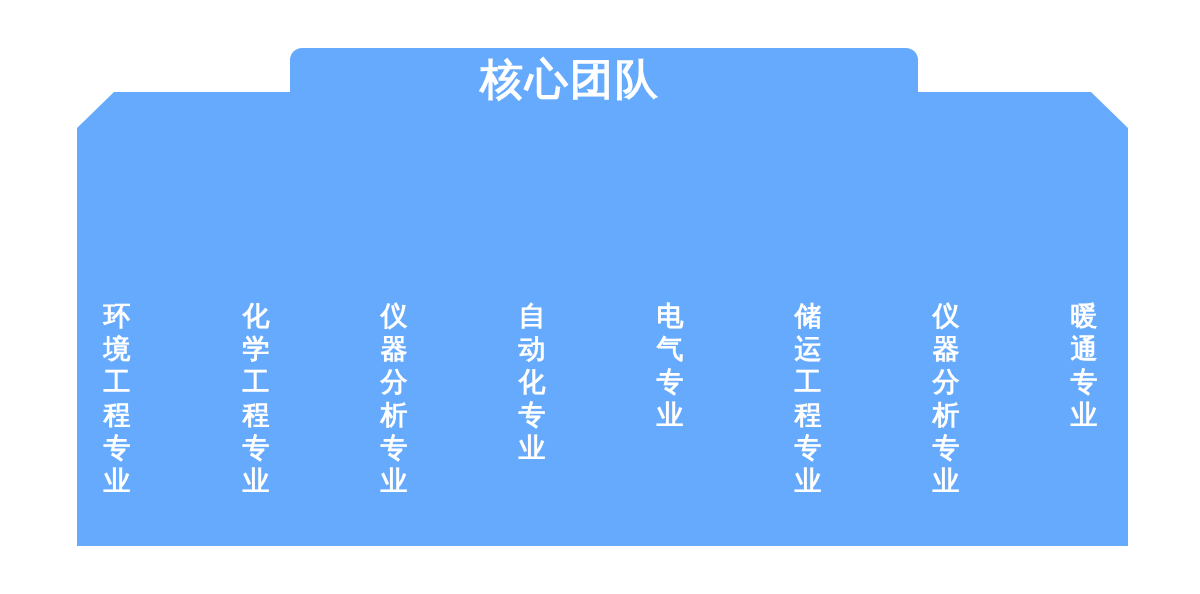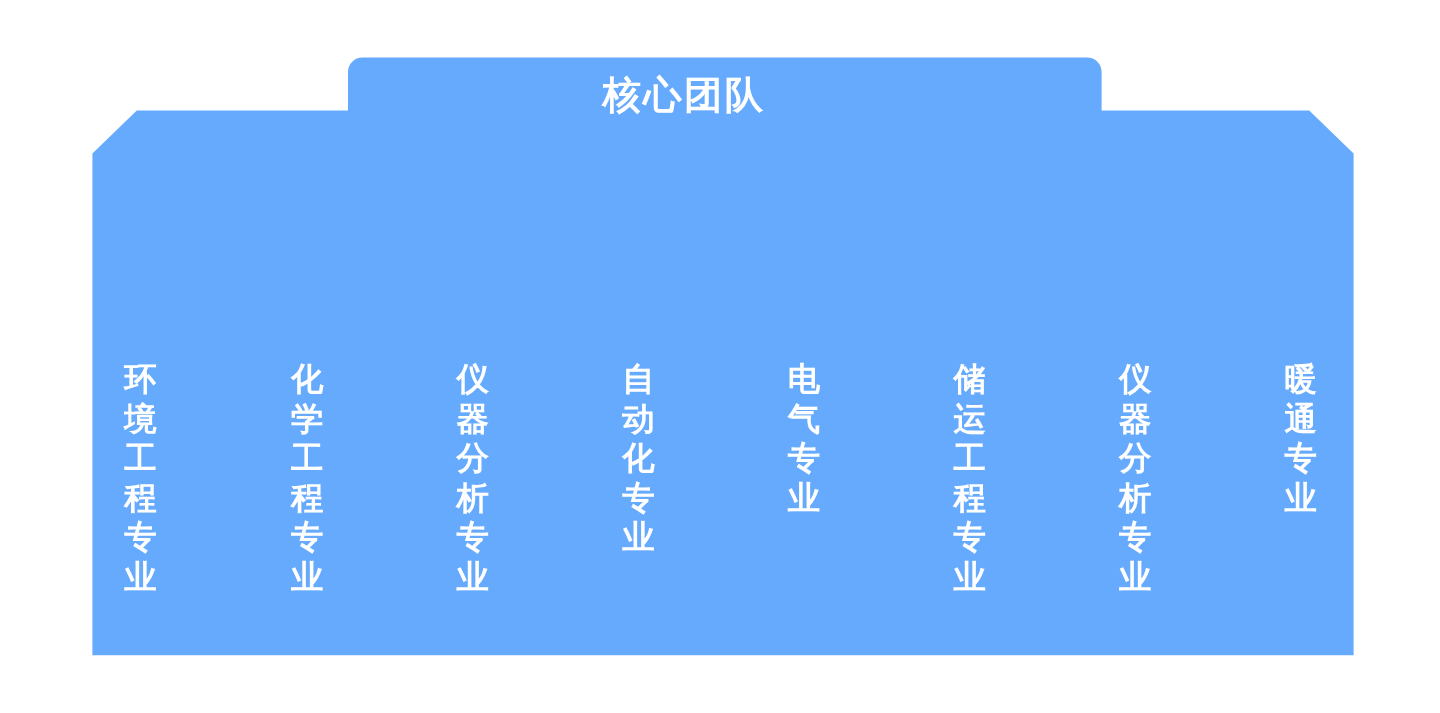--- a/index.html
+++ b/index.html
@@ -36,21 +36,21 @@
   #banner-title {
     position: absolute;
     left: 290px;
     top: 48px;
     width: 560px;
     height: 62px;
     display: flex;
     align-items: center;
     justify-content: center;
     color: #ffffff;
-    font-size: 32px;
+    font-size: 43px;
     font-weight: bold;
     letter-spacing: 2px;
     line-height: 1;
     white-space: nowrap;
     user-select: none;
   }
 
   
   #specialty-columns {
     position: absolute;

